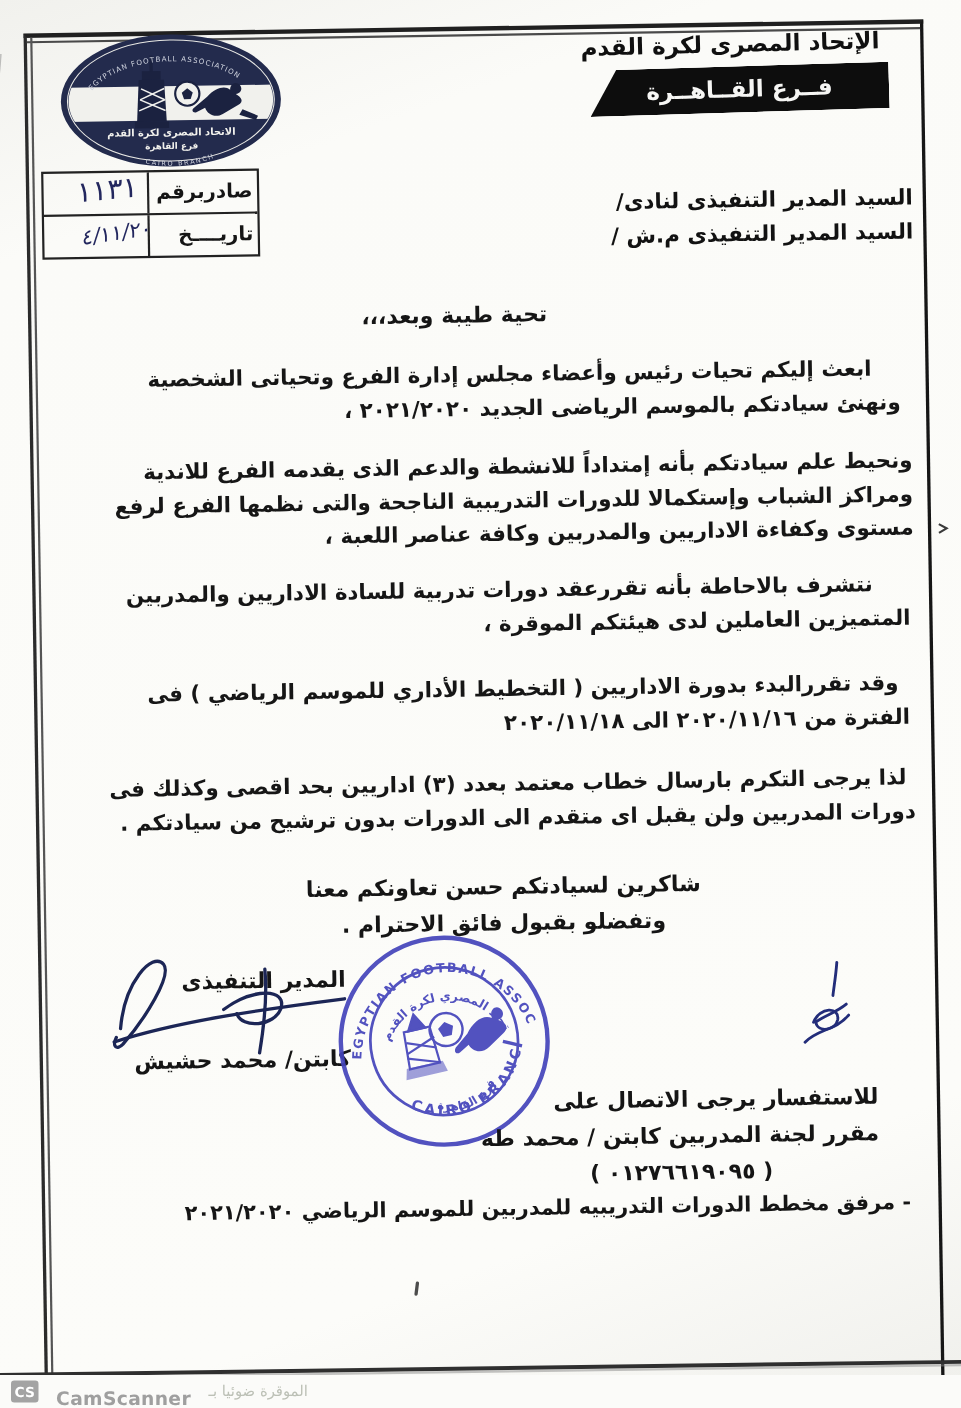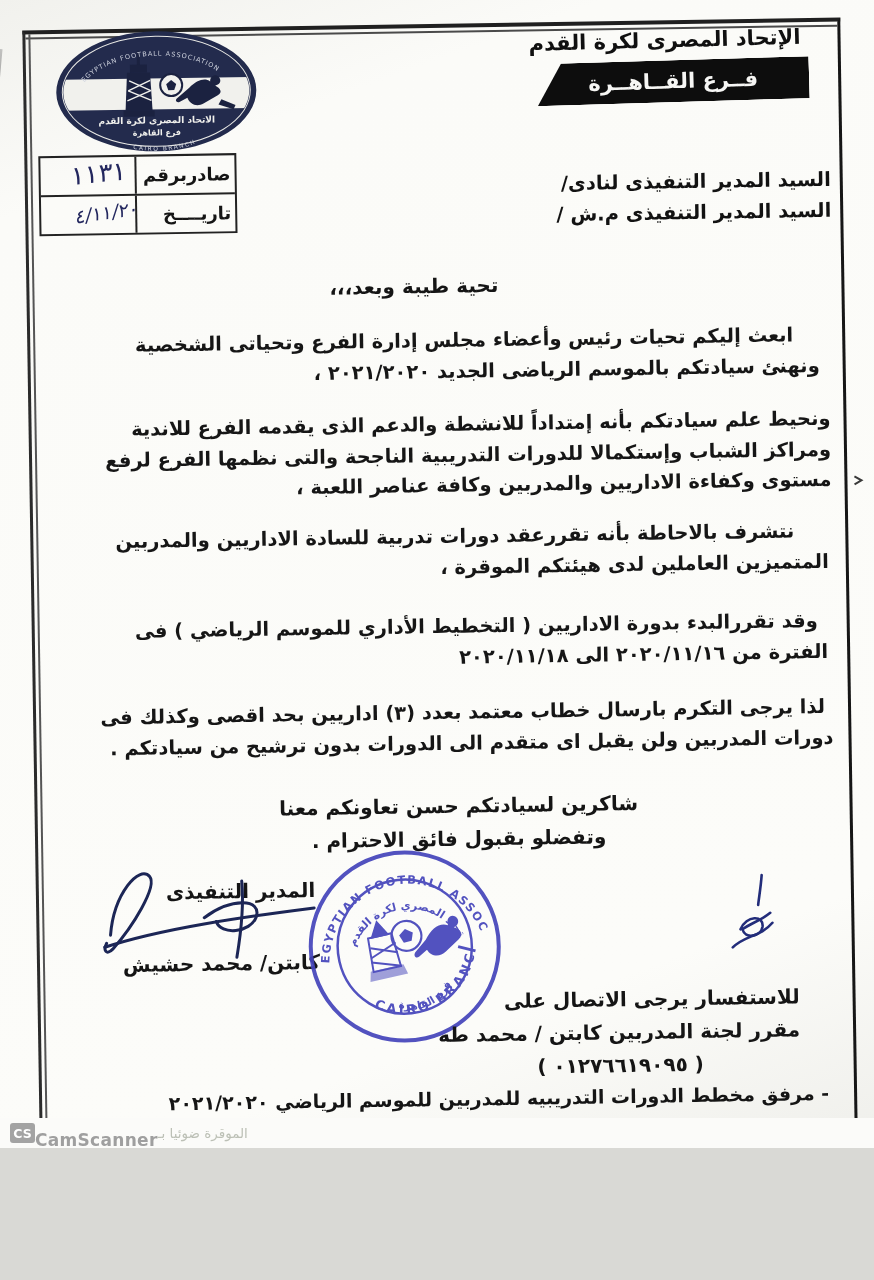--- a/index.html
+++ b/index.html
@@ -1,16 +1,16 @@
 <!DOCTYPE html>
 <html lang="ar"><head>
 <meta charset="utf-8">
 <style>
   html,body{margin:0;padding:0;background:#d9d9d5;}
-  .canvas{position:relative;width:874px;height:1148px;overflow:hidden;
+  .canvas{position:relative;width:874px;height:1280px;overflow:hidden;
     background:linear-gradient(160deg,#f1f1ed 0%,#fbfbf8 15%,#fcfcf9 82%,#efefeb 100%);
     font-family:"DejaVu Sans","Liberation Sans",sans-serif;color:#151515;}
   .tilt{position:absolute;inset:0;transform:rotate(-0.9deg);transform-origin:50% 45%;}
   
   .frame{position:absolute;left:30px;top:24px;right:26px;bottom:-12px;
     border-top:4px solid #202020;border-left:3px solid #2b2b2b;border-right:3px solid #161616;}
   .frame::before{content:"";position:absolute;top:3px;left:0;right:0;height:2px;background:#4a4a4a;}
   .frame::after{content:"";position:absolute;left:3px;top:0;bottom:0;width:2px;background:#555;}
   .corner-mark{position:absolute;left:2px;top:42px;width:5px;height:56px;
     background:linear-gradient(#9a9a9a,#3a3a3a);transform:rotate(6deg);opacity:.55;}
@@ -45,21 +45,21 @@
   .sig-svg{position:absolute;left:86px;top:850px;}
   .stamp{position:absolute;left:298px;top:846px;transform:rotate(-12deg);opacity:.92;}
   .hw-mark{position:absolute;left:712px;top:866px;}
   .contact{position:absolute;top:986px;right:82px;width:420px;text-align:right;direction:rtl;font-size:20px;font-weight:bold;line-height:33px;}
   .contact .phone{text-align:center;padding-left:60px;letter-spacing:2px;}
   .attachment{position:absolute;top:1088px;right:54px;width:670px;font-size:19px;font-weight:bold;text-align:right;direction:rtl;}
   .speck{position:absolute;left:368px;top:1164px;width:3px;height:13px;background:#2e2e2e;transform:rotate(8deg);border-radius:2px;opacity:.85;}
   .margin-tick{position:absolute;left:852px;top:480px;}
   
   .page-edge{position:absolute;left:0;top:1228px;width:874px;height:30px;pointer-events:none;}
-  .scan-footer{position:absolute;left:0;bottom:0;width:100%;height:30px;background:#fbfbf9;display:flex;align-items:center;gap:0;padding-left:10px;box-sizing:border-box;}
+  .scan-footer{position:absolute;left:0;bottom:0;width:100%;height:30px;background:#fbfbf9;display:flex;align-items:center;gap:16px;padding-left:10px;box-sizing:border-box;}
   .cs-badge{width:25px;height:20px;background:#a3a3a3;color:#fff;font-size:12.5px;font-weight:bold;display:flex;align-items:center;justify-content:center;border-radius:3px;flex:0 0 auto;}
   .cs-text{color:#9f9f9f;font-size:17px;font-weight:bold;letter-spacing:.3px;margin-top:13px;}
   .cs-note{color:#bcc0b6;font-size:13.5px;direction:rtl;}
   svg text{font-family:"DejaVu Sans","Liberation Sans",sans-serif;}
 </style>
 </head>
 <body>
 
 <div class="canvas">
   <div class="tilt">

